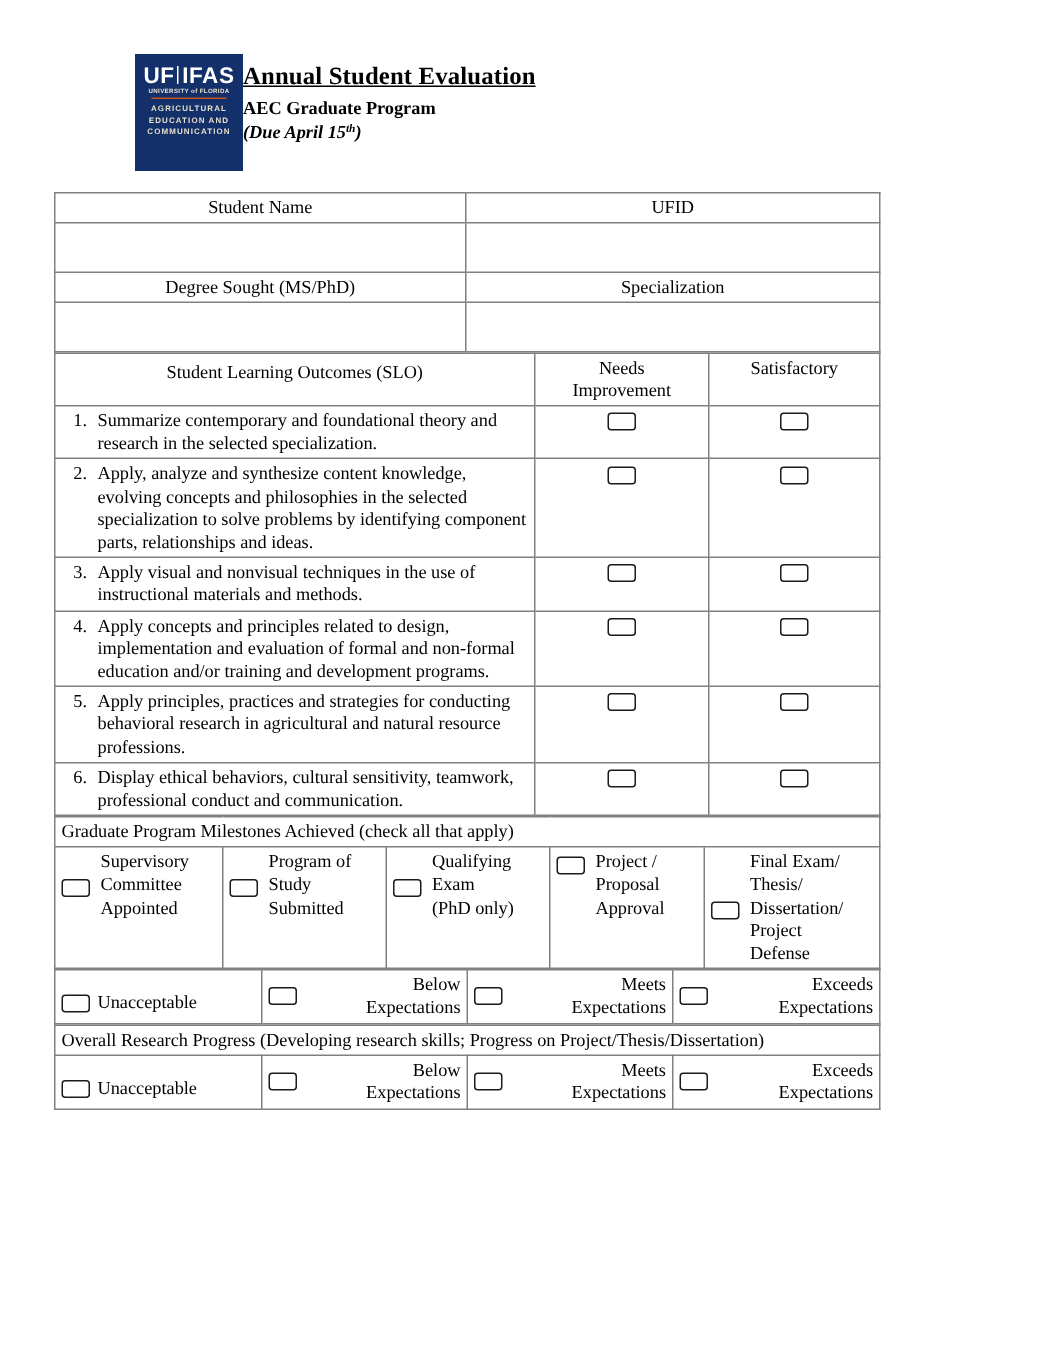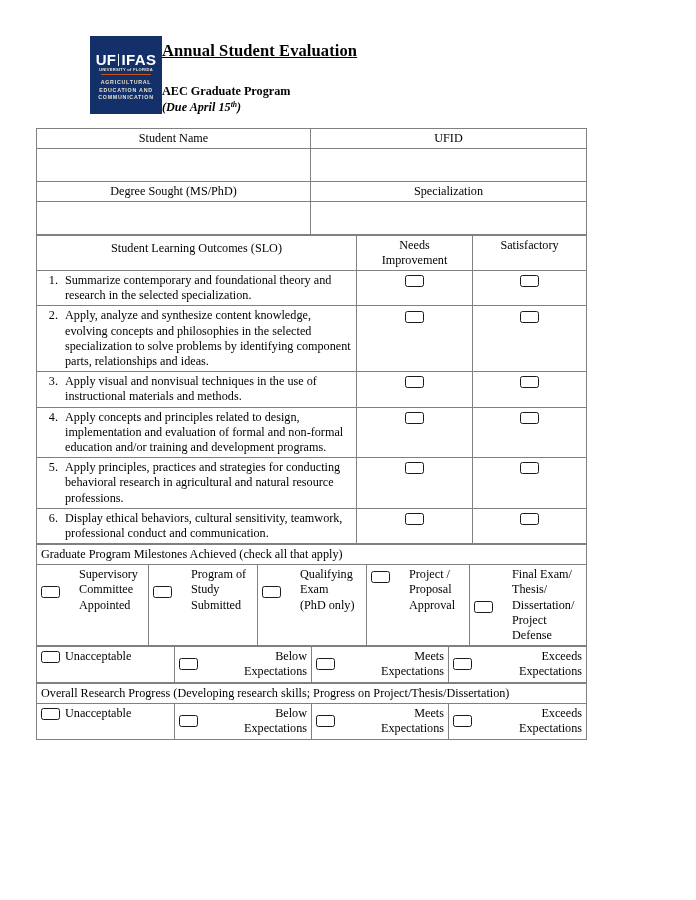--- a/index.html
+++ b/index.html
@@ -29,21 +29,21 @@
     padding-top: 36px;
     height: 92px;
   }
   .logo {
     width: 72px;
     height: 78px;
     background: #13306B;
     background-image: linear-gradient(#13306B, #13306B);
     margin-left: 54px;
     box-sizing: border-box;
-    padding: 16px 5px 4px 5px;
+    padding: 7px 5px 4px 5px;
     text-align: center;
     flex: 0 0 auto;
     font-family: "Liberation Sans", sans-serif;
     overflow: hidden;
   }
   .logo-uf {
     color: #ffffff;
     font-weight: bold;
     font-size: 15px;
     letter-spacing: 0.4px;
@@ -88,21 +88,21 @@
   .doc-title {
     font-size: 16.5px;
     font-weight: bold;
     text-decoration: underline;
     letter-spacing: 0.1px;
     margin: 5px 0 0 0;
   }
   .doc-sub1 {
     font-size: 12.2px;
     font-weight: bold;
-    margin-top: 23px;
+    margin-top: 4px;
   }
   .doc-sub2 {
     font-size: 12.2px;
     font-weight: bold;
     font-style: italic;
     margin-top: 1px;
   }
   .doc-sub2 sup {
     font-size: 7.6px;
     vertical-align: 4px;
@@ -179,31 +179,32 @@
   td.miles-cell {
     padding: 5px 4px 6px 5px;
     vertical-align: top;
     height: 72px;
   }
   .miles-flex { display: flex; align-items: flex-start; }
   .miles-box { flex: 0 0 26px; padding-top: 2px; }
   .miles-box.l2 { padding-top: 17px; }
   .miles-box.l1 { padding-top: 2px; }
   .miles-box.l3 { padding-top: 32px; }
-  .miles-lbl { flex: 1 1 auto; line-height: 15.2px; margin-left: 12px; }
+  .miles-lbl { flex: 1 1 auto; line-height: 15.2px; }
 
   
   td.prog-cell {
     padding: 4px 4px 5px 5px;
     vertical-align: middle;
     height: 31px;
   }
   .prog-inline {
     display: flex;
     align-items: center;
+    margin-top: 12px;
   }
   .prog-inline .cbx { margin-right: 5px; flex: 0 0 auto; }
   .prog-stack { display: flex; align-items: center; }
   .prog-stack .cbx { margin-right: 4px; flex: 0 0 auto; }
   .prog-two {
     flex: 1 1 auto;
     text-align: right;
     line-height: 15.2px;
   }
 </style>

